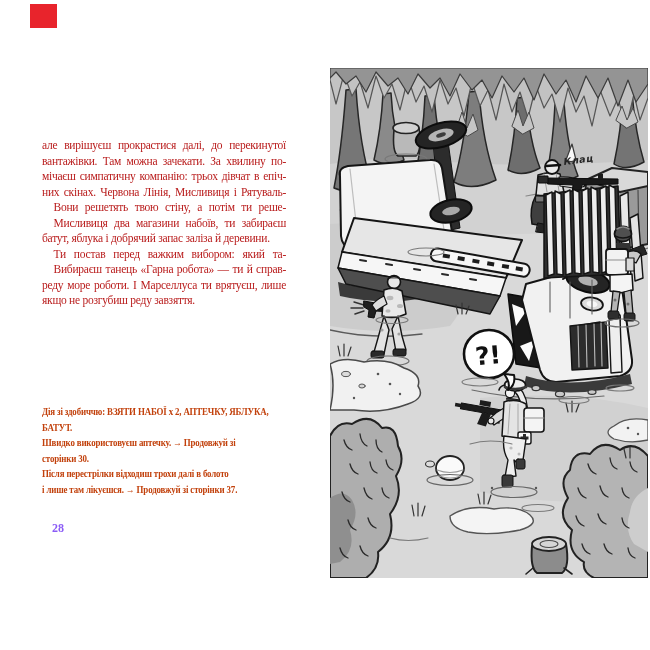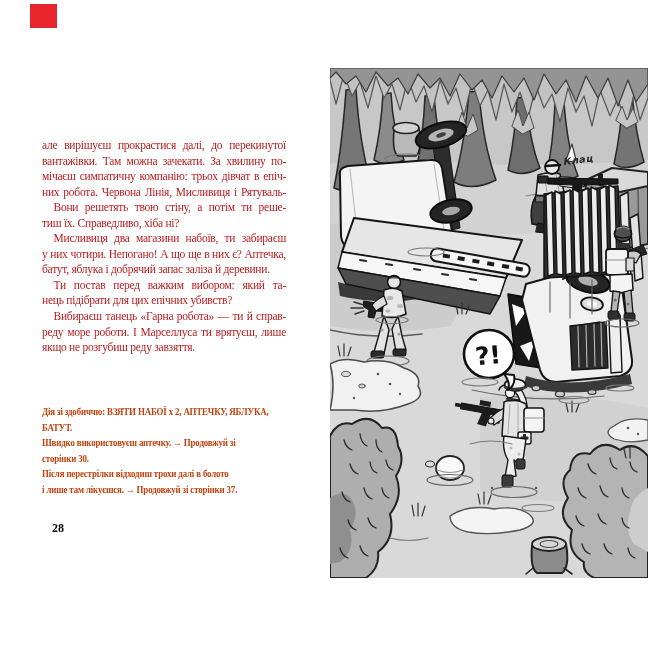--- a/index.html
+++ b/index.html
@@ -14,43 +14,40 @@
     letter-spacing:-0.25px;white-space:normal;
   }
   .line.just{text-align:justify;text-align-last:justify;}
   .line.indent{text-indent:11.5px;}
   .action-block{position:absolute;left:42px;top:404px;width:300px;color:#c2410c;}
   .aline{
     font-size:11.4px;line-height:15.6px;height:15.6px;font-weight:700;
     letter-spacing:-0.2px;white-space:nowrap;
     transform:scaleX(0.78);transform-origin:left center;
   }
-  .page-number{position:absolute;left:52px;top:521px;font-size:12px;font-weight:700;color:#000000;}
+  .page-number{position:absolute;left:52px;top:521px;font-size:12px;font-weight:700;color:#8b5cf6;}
   .illustration{position:absolute;left:330px;top:68px;width:318px;height:510px;}
   svg path,svg polygon,svg ellipse,svg circle,svg rect,svg line{stroke-linejoin:round;stroke-linecap:round;}
   .sfx{font-family:"DejaVu Sans",sans-serif;font-weight:700;font-style:italic;font-size:9.5px;fill:#242424;letter-spacing:0.5px;}
   .bubbletxt{font-family:"DejaVu Sans",sans-serif;font-weight:700;font-size:25px;fill:#101010;}
 </style>
 </head>
 <body>
 
 <div class="red-marker" style="background: rgb(232, 36, 44);"></div>
 
 <div class="text-col">
     <div class="line just">але вирішуєш прокрастися далі, до перекинутої</div>
     <div class="line just">вантажівки. Там можна зачекати. За хвилину по-</div>
     <div class="line just">мічаєш симпатичну компанію: трьох дівчат в епіч-</div>
-    <div class="line just">них робота. Червона Лінія, Мисливиця і Рятуваль-</div>
+    <div class="line just">них скінах. Червона Лінія, Мисливиця і Рятуваль-</div>
     <div class="line indent just">Вони решетять твою стіну, а потім ти реше-</div>
-    <div class="line">тиш їх. Справедливо, хіба ні?</div>
     <div class="line indent just">Мисливиця два магазини набоїв, ти забираєш</div>
-    <div class="line just">у них чотири. Непогано! А що ще в них є? Аптечка,</div>
     <div class="line">батут, яблука і добрячий запас заліза й деревини.</div>
     <div class="line indent just">Ти постав перед важким вибором: який та-</div>
-    <div class="line">нець підібрати для цих епічних убивств?</div>
     <div class="line indent just">Вибираєш танець «Гарна робота» — ти й справ-</div>
     <div class="line just">реду море роботи. І Марселлуса ти врятуєш, лише</div>
     <div class="line">якщо не розгубиш реду завзяття.</div>
   </div>
 
 <div class="action-block">
     <div class="aline">Дія зі здобиччю: ВЗЯТИ НАБОЇ х 2, АПТЕЧКУ, ЯБЛУКА,</div>
     <div class="aline">БАТУТ.</div>
     <div class="aline">Швидко використовуєш аптечку. → Продовжуй зі</div>
     <div class="aline">сторінки 30.</div>

